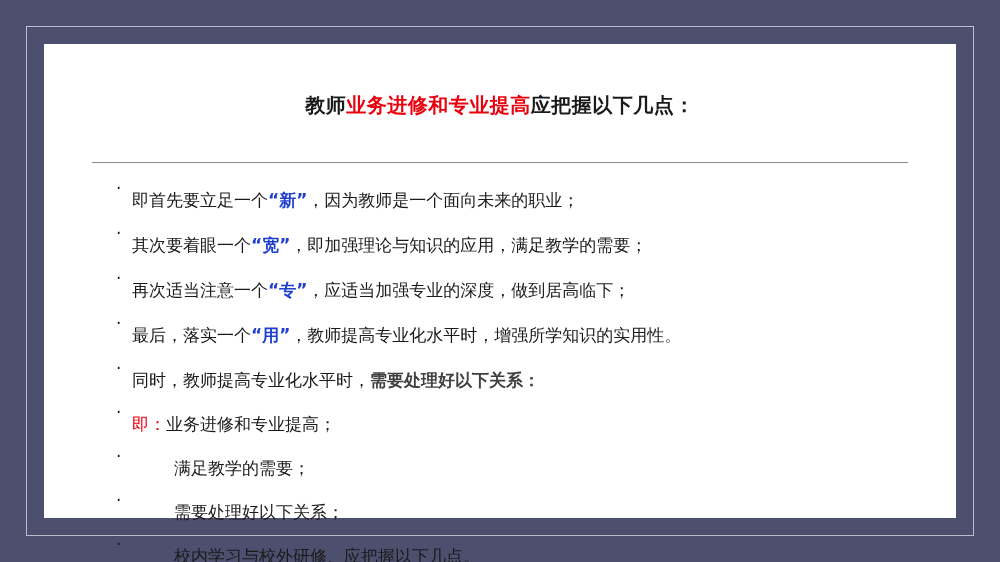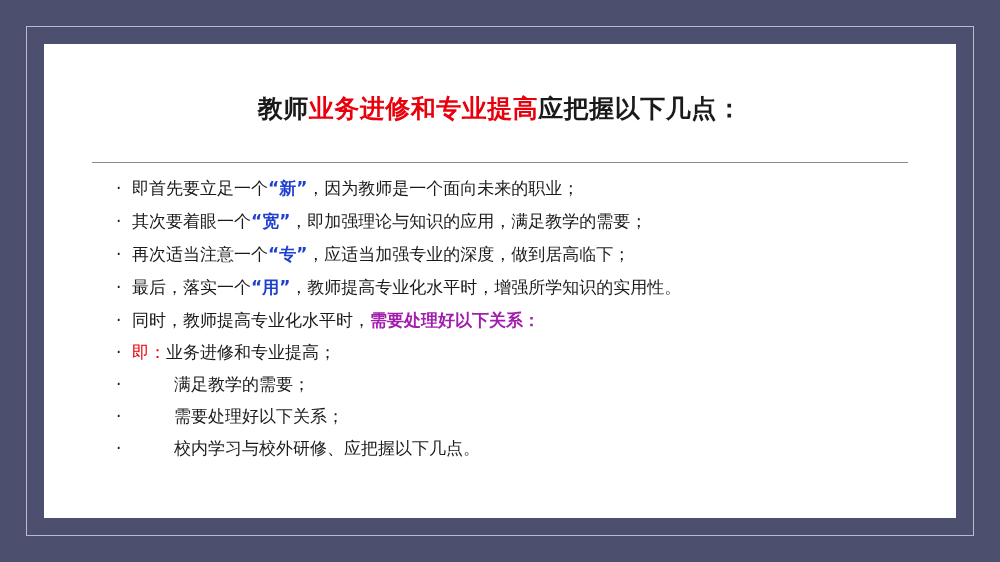--- a/index.html
+++ b/index.html
@@ -37,21 +37,21 @@
     height: 474px;
     background: #ffffff;
     box-sizing: border-box;
   }
   .title {
     position: absolute;
     left: 0;
     top: 48px;
     width: 912px;
     text-align: center;
-    font-size: 25px;
+    font-size: 20px;
     font-weight: bold;
     letter-spacing: 0.5px;
     white-space: nowrap;
     color: #1a1a1a;
   }
   .title .accent {
     color: #e8000d;
   }
   .rule {
     position: absolute;
@@ -78,36 +78,37 @@
   }
   .bullet .dot {
     width: 16px;
     flex: 0 0 16px;
     color: #1a1a1a;
     font-size: 17px;
     line-height: 1.0;
   }
   .bullet .txt {
     flex: 1 1 auto;
+    margin-top: 12px;
   }
   .bullet.tight {
     margin-bottom: 15px;
   }
   .bullet.indent .txt {
     padding-left: 42px;
   }
   .blue {
     color: #1f3fd0;
     font-weight: bold;
   }
   .red {
     color: #e8000d;
   }
   .red-bold {
-    color: #a21caf;
+    color: #404040;
     font-weight: bold;
   }
 </style>
 </head>
 <body>
 
 <div class="slide">
   <div class="outer-frame"></div>
   <div class="card">
 

